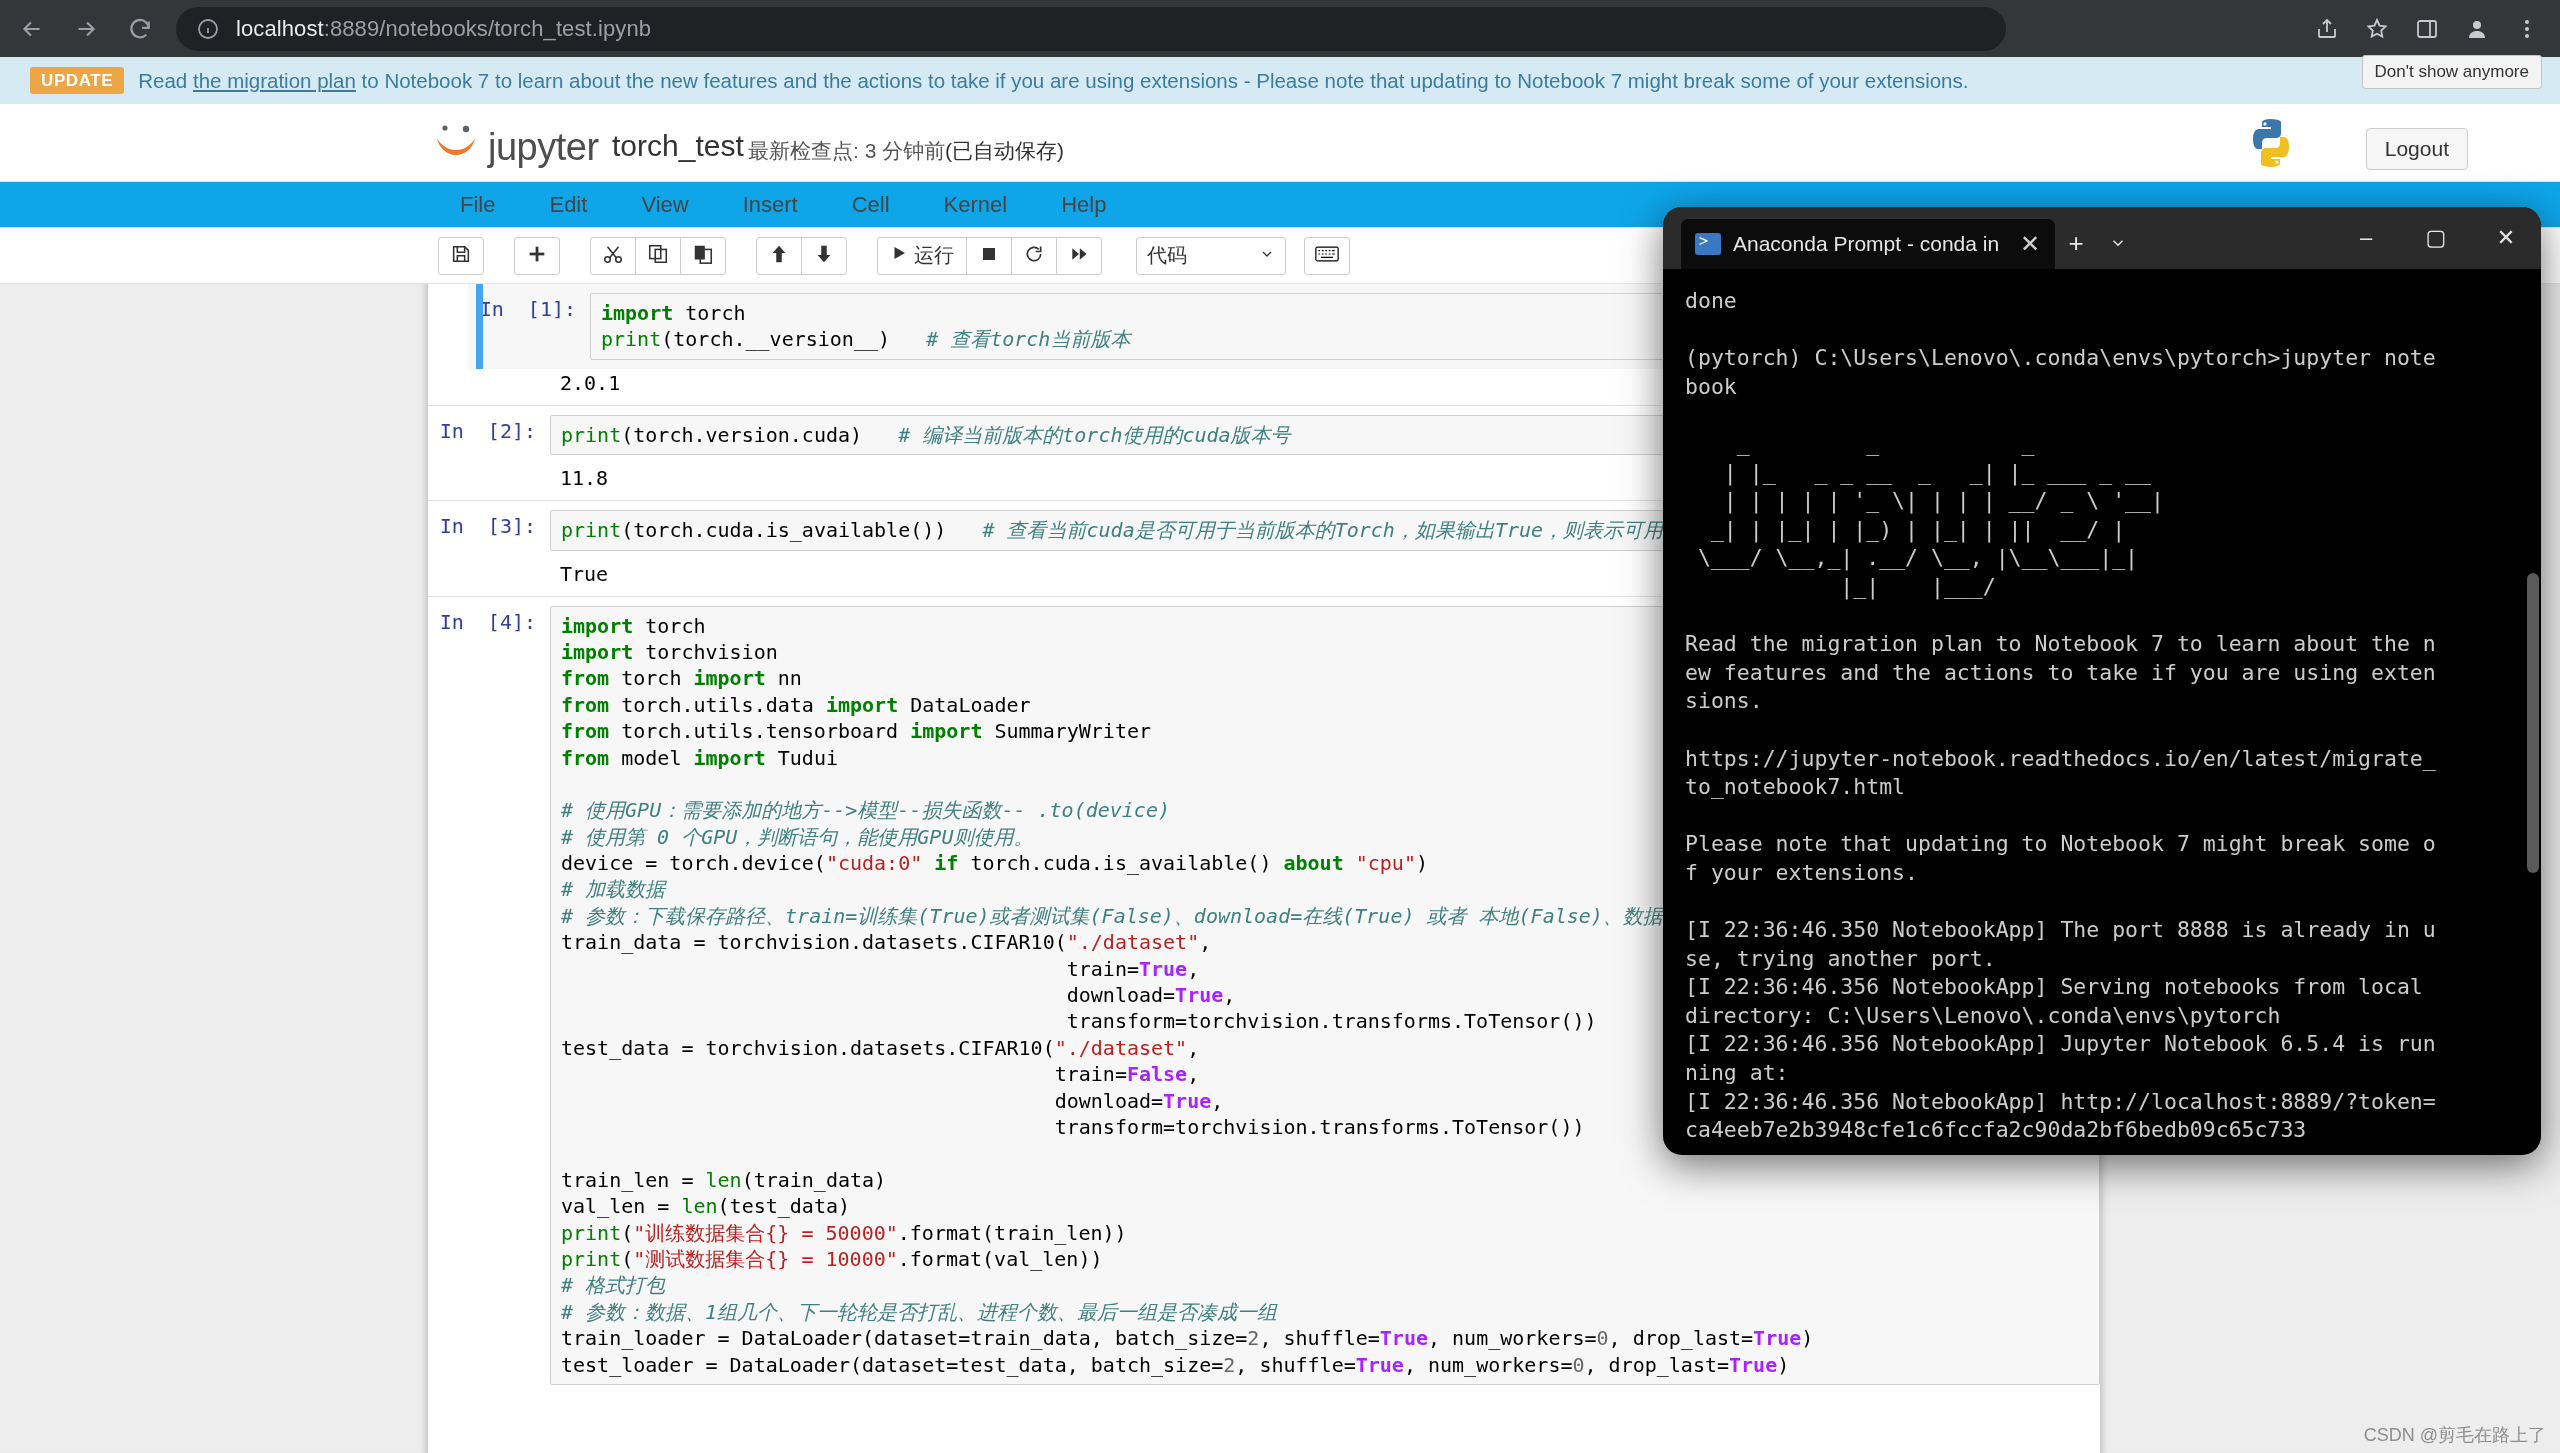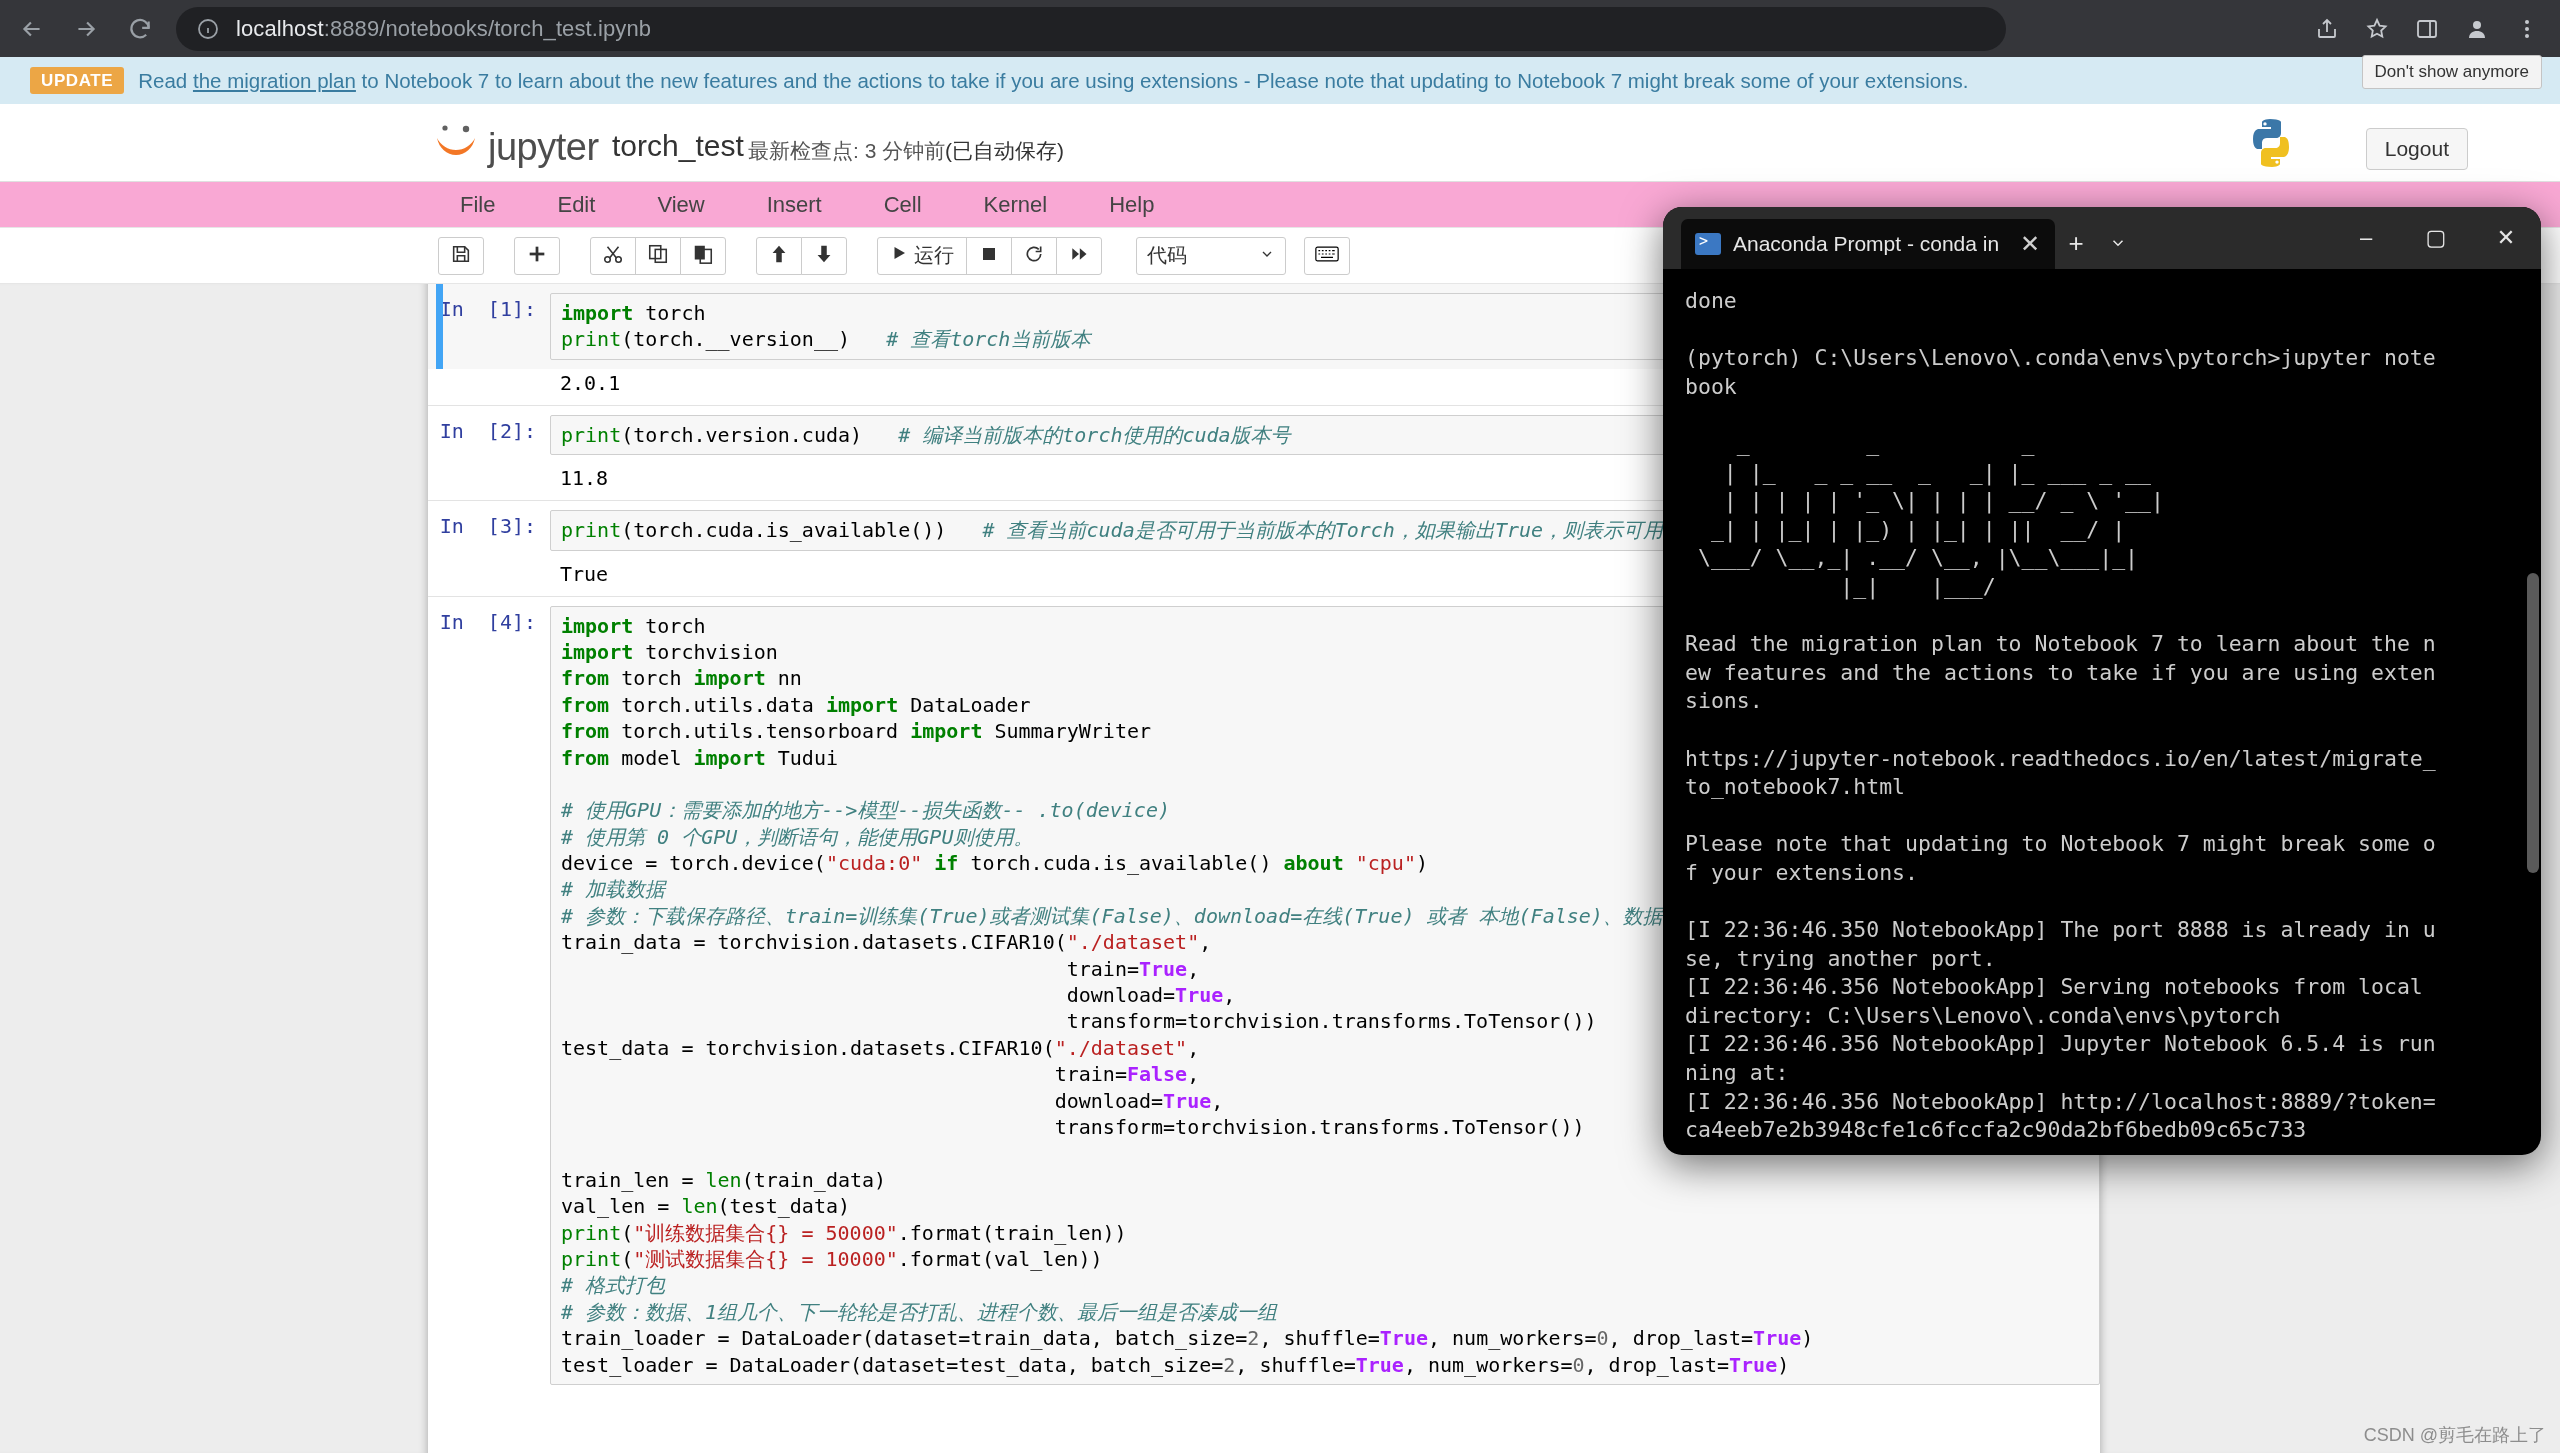--- a/index.html
+++ b/index.html
@@ -139,25 +139,25 @@
     border: 1px solid #ccc;
     border-radius: 4px;
     padding: 8px 18px;
     font-size: 21px;
     color: #333;
   }
 
   .jp-menubar {
     position: relative;
     height: 46px;
-    background: #f9a8d4;
+    background: #0ea5e9;
     border-bottom: 1px solid #e6e6e6;
     padding-left: 435px;
     display: flex; align-items: center;
-    gap: 12px;
+    gap: 4px;
   }
   .jp-menubar .mi {
     font-size: 22px;
     color: #444;
     padding: 0 25px;
     line-height: 46px;
   }
 
   .jp-toolbar {
     position: relative;
@@ -229,21 +229,21 @@
     position: relative;
     padding: 9px 0 9px 0;
     display: flex;
   }
   .cell.selected::before {
     content:"";
     position:absolute; left: 8px; top: 0;
     width: 7px; height: 100%;
     background: #42a5f5;
   }
-  .cell.selected { background: #f7f7f7; }
+  .cell.selected { background: #f7f7f7; margin-left: 40px; }
   .prompt {
     width: 122px;
     flex: 0 0 122px;
     text-align: right;
     padding-right: 14px;
     font-family: "DejaVu Sans Mono", monospace;
     font-size: 20px;
     color: #303f9f;
     padding-top: 4px;
     white-space: pre;

